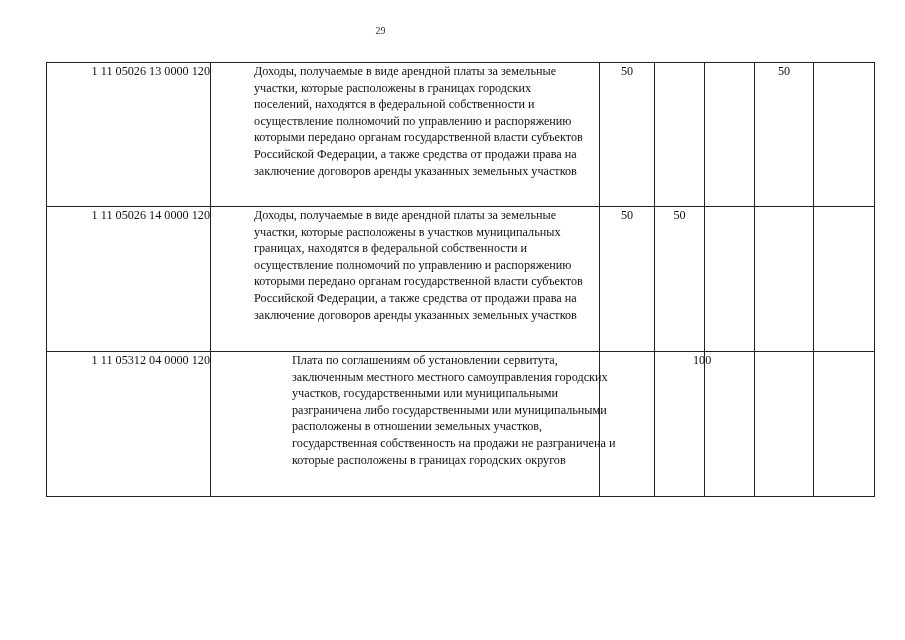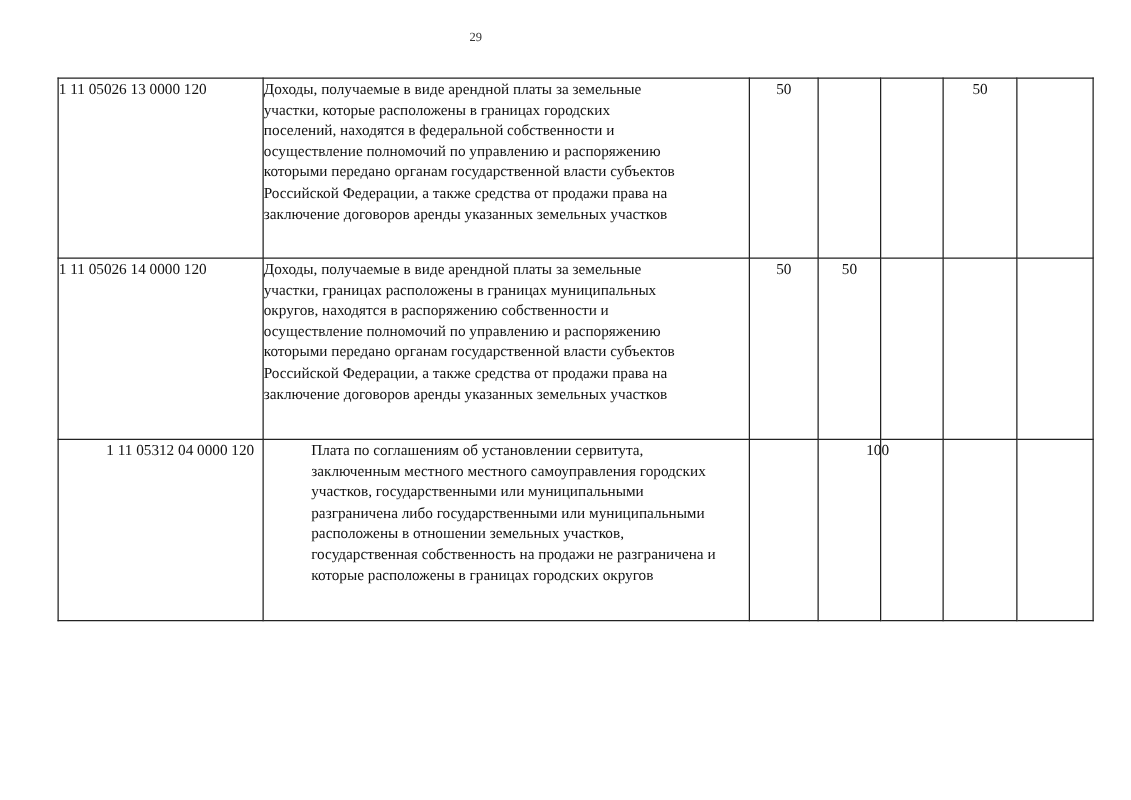--- a/index.html
+++ b/index.html
@@ -3,32 +3,32 @@
   <meta charset="utf-8">
   <style>
     html, body { margin: 0; padding: 0; background: #ffffff; }
     body { width: 905px; height: 640px; position: relative; overflow: hidden;
            font-family: "Liberation Serif", "DejaVu Serif", serif; color: #111; }
     .page-number { position: absolute; top: 25px; left: 0; width: 761px; text-align: center;
                    font-size: 10px; color: #333; }
     table.doc { position: absolute; left: 46px; top: 62px; border-collapse: collapse;
                 table-layout: fixed; width: 829px; }
     table.doc td { border: 1px solid #222; vertical-align: top; padding: 0; font-size: 12.2px; line-height: 16.6px; }
-    td.code { width: 163px; text-align: left; padding-top: 2px; }
+    td.code { width: 163px; text-align: right; padding-top: 2px; }
     td.desc { width: 388px; padding: 2px 2px 0 3px; }
     td.num  { vertical-align: middle; text-align: center; margin-top: 11px; }
     td.c3 { width: 54px; }
     td.c4 { width: 49px; }
     td.c5 { width: 49px; }
     td.c6 { width: 58px; }
     td.c7 { width: 60px; }
     tr.r1 td { height: 143px; }
     tr.r2 td { height: 144px; }
     tr.r3 td { height: 144px; padding-left: 38px; }
-    .desc .line { display: block; white-space: nowrap; }
+    .desc .line { display: block; white-space: nowrap; margin-left: 43px; }
   </style>
 </head>
 <body>
 
 <div class="page-number">29</div>
 
 <table class="doc">
   <tbody>
     <tr class="r1">
       <td class="code">1 11 05026 13 0000 120</td>
@@ -44,22 +44,22 @@
       <td class="num c3">50</td>
       <td class="num c4"></td>
       <td class="num c5"></td>
       <td class="num c6">50</td>
       <td class="num c7"></td>
     </tr>
     <tr class="r2">
       <td class="code">1 11 05026 14 0000 120</td>
       <td class="desc">
         <span class="line">Доходы, получаемые в виде арендной платы за земельные</span>
-        <span class="line">участки, границах расположены в границах муниципальных</span>
-        <span class="line">округов, находятся в распоряжению собственности и</span>
+        <span class="line">участки, которые расположены в участков муниципальных</span>
+        <span class="line">границах, находятся в федеральной собственности и</span>
         <span class="line">осуществление полномочий по управлению и распоряжению</span>
         <span class="line">которыми передано органам государственной власти субъектов</span>
         <span class="line">Российской Федерации, а также средства от продажи права на</span>
         <span class="line">заключение договоров аренды указанных земельных участков</span>
       </td>
       <td class="num c3">50</td>
       <td class="num c4">50</td>
       <td class="num c5"></td>
       <td class="num c6"></td>
       <td class="num c7"></td>

